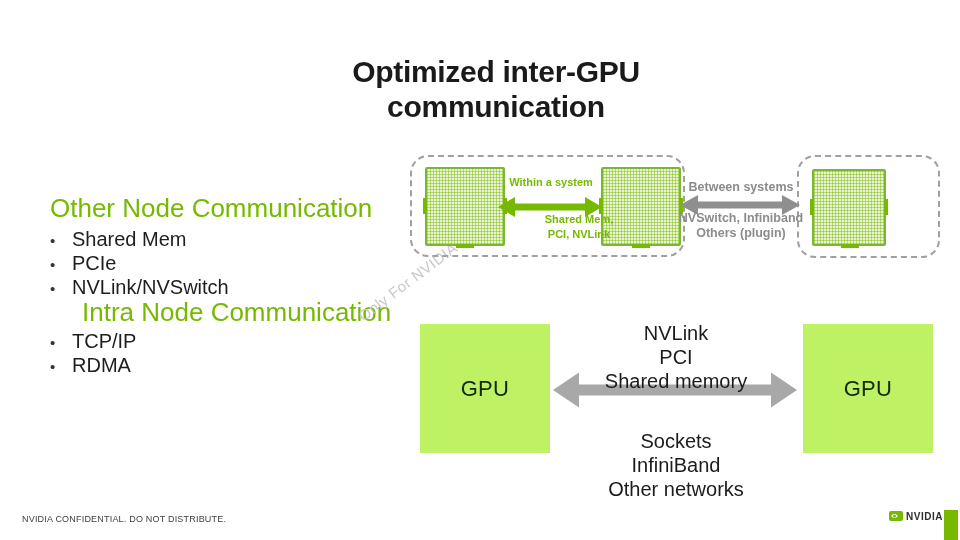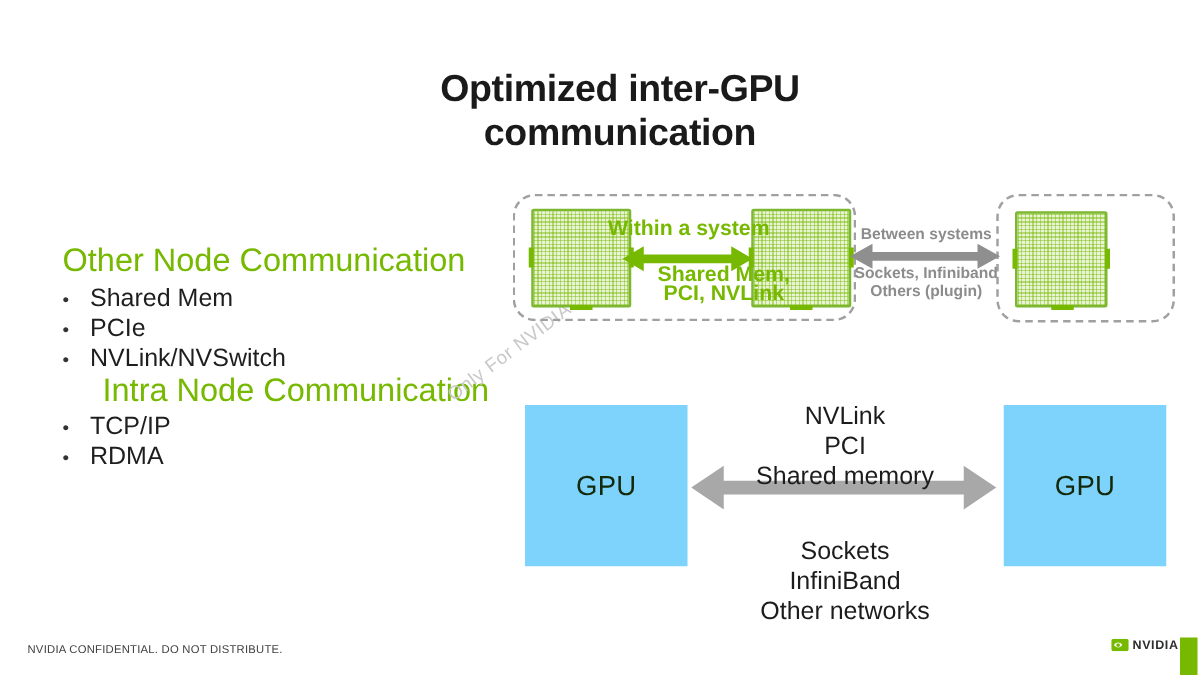--- a/index.html
+++ b/index.html
@@ -30,29 +30,29 @@
     position:absolute;border:2px solid #7cb82f;border-radius:2px;background-color:#e9f3d6;
     background-image:
       repeating-linear-gradient(0deg,rgba(118,185,0,0.45) 0 1px,transparent 1px 3px),
       repeating-linear-gradient(90deg,rgba(118,185,0,0.45) 0 1px,transparent 1px 3px);
   }
   .chip .tab{position:absolute;background:#76b900;}
   .chip .tab-l{left:-4px;top:38%;width:4px;height:16px;}
   .chip .tab-r{right:-4px;top:38%;width:4px;height:16px;}
   .chip .tab-b{bottom:-4px;left:38%;height:4px;width:18px;}
   .sys-label-green{
-    position:absolute;text-align:center;color:#76b900;font-weight:700;font-size:17px;line-height:15px;white-space:nowrap;
+    position:absolute;text-align:center;color:#76b900;font-weight:700;font-size:11px;line-height:15px;white-space:nowrap;
   }
   .sys-label-gray{
     position:absolute;text-align:center;color:#8c8c8c;font-weight:700;font-size:12.5px;line-height:15px;white-space:nowrap;
   }
   .arrow-svg{position:absolute;display:block;}
   
   .gpu-box{
-    position:absolute;width:130px;height:129px;background:#7dd3fc;
+    position:absolute;width:130px;height:129px;background:#bef264;
     display:flex;align-items:center;justify-content:center;
     font-size:22px;color:#14280a;letter-spacing:0.3px;
   }
   .link-text{
     position:absolute;width:260px;text-align:center;font-size:20px;line-height:24px;color:#1c1c1c;margin-top:25px;
   }
   
   .footer-confidential{
     position:absolute;left:22px;top:514px;font-size:9px;color:#404040;letter-spacing:0.2px;
   }
@@ -126,21 +126,21 @@
   <div class="sys-label-green" style="left:471px;top:212px;width:160px;margin-left:28px;">
     <div>Shared Mem,</div>
     <div>PCI, NVLink</div>
   </div>
 
   <svg class="arrow-svg" style="left:680px;top:194px;" width="120" height="22" viewBox="0 0 120 22">
     <polygon fill="#8f8f8f" points="0,11 18,1 18,7.5 102,7.5 102,1 120,11 102,21 102,14.5 18,14.5 18,21"></polygon>
   </svg>
   <div class="sys-label-gray" style="left:661px;top:180px;width:160px;">Between systems</div>
   <div class="sys-label-gray" style="left:661px;top:211px;width:160px;">
-    <div>Sockets, Infiniband</div>
+    <div>NVSwitch, Infiniband</div>
     <div>Others (plugin)</div>
   </div>
 
   <div class="gpu-box" style="left:420px;top:324px;">
     <span>GPU</span>
   </div>
   <div class="gpu-box" style="left:803px;top:324px;">
     <span>GPU</span>
   </div>
 

